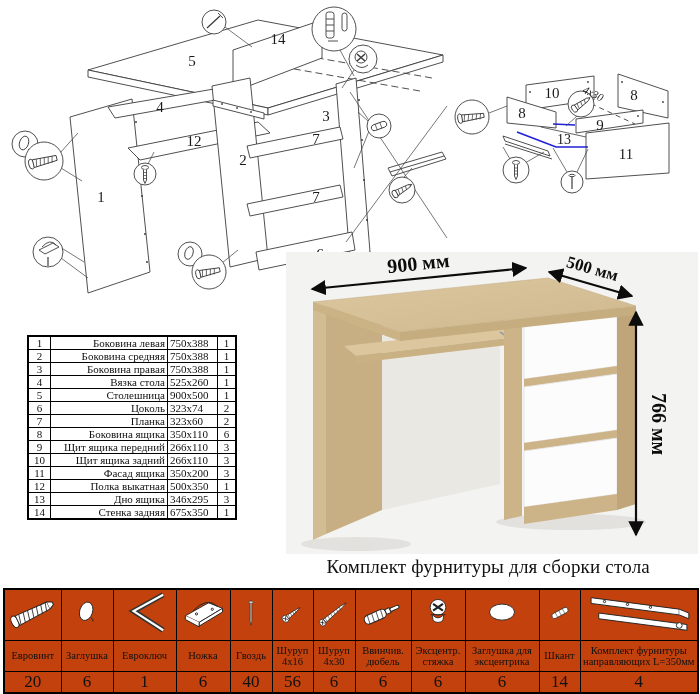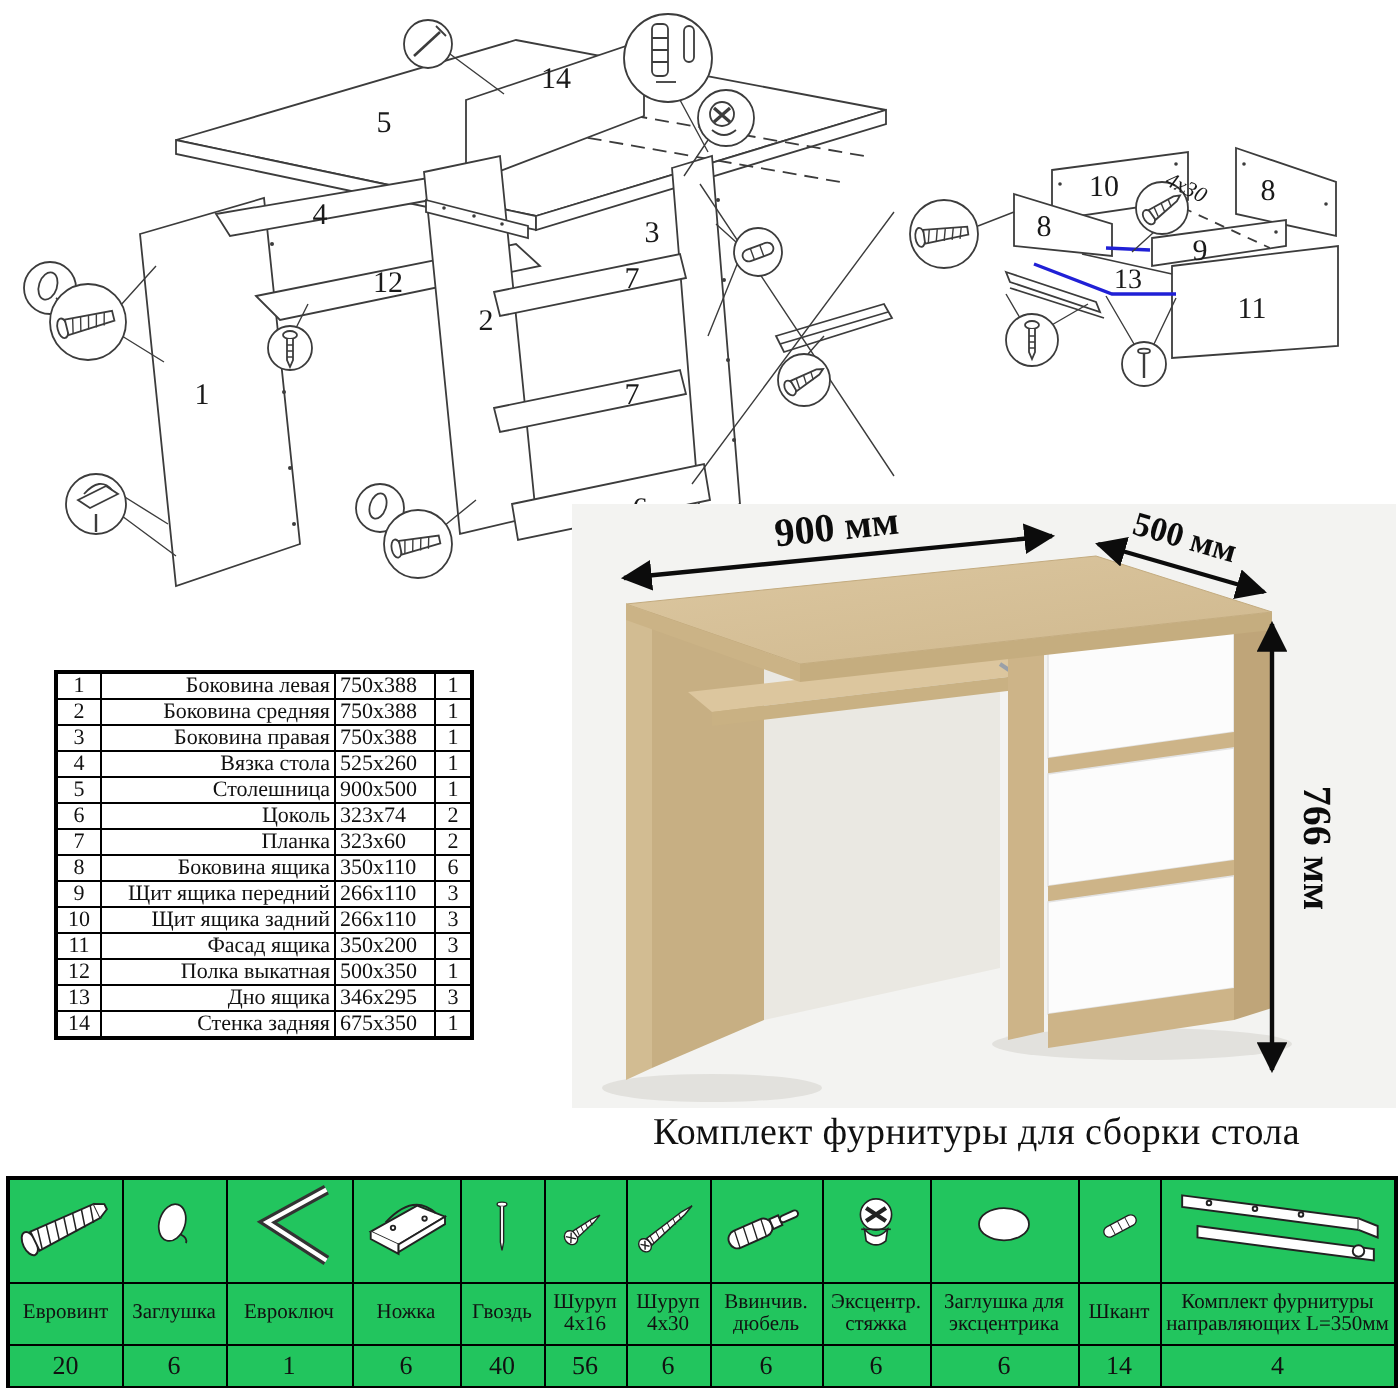--- a/index.html
+++ b/index.html
@@ -14,25 +14,25 @@
   table.parts td{border:1px solid #000;height:11.9px;padding:0 2px;white-space:nowrap;}
   table.parts td.n{width:17px;text-align:center;}
   table.parts td.name{width:110px;text-align:right;padding-left:4px;}
   table.parts td.size{width:45px;text-align:left;}
   table.parts td.q{width:13px;text-align:center;}
 
   
   .kit-title{position:absolute;left:0;top:556px;width:650px;text-align:right;
       font-size:19px;letter-spacing:.2px;}
   table.kit{position:absolute;left:3px;top:588px;width:694px;border-collapse:collapse;
-      table-layout:fixed;background:#22c55e;border:2px solid #000;}
+      table-layout:fixed;background:#c2410c;border:2px solid #000;}
   table.kit td{border:1px solid #000;text-align:center;vertical-align:middle;padding:0;overflow:hidden;}
   table.kit tr.icons td{height:50px;}
   table.kit tr.names td{height:30px;font-size:10.5px;line-height:11.5px;padding:0 1px;}
-  table.kit tr.qty td{height:20px;font-size:13px;}
+  table.kit tr.qty td{height:20px;font-size:17px;}
 </style>
 </head>
 <body>
 
 <div class="page">
 
   <svg class="abs" style="left:0;top:0" width="700" height="336" viewBox="0 0 700 336">
     <g stroke="#3c3c3c" stroke-width="0.9" fill="none">
 
       <g>

